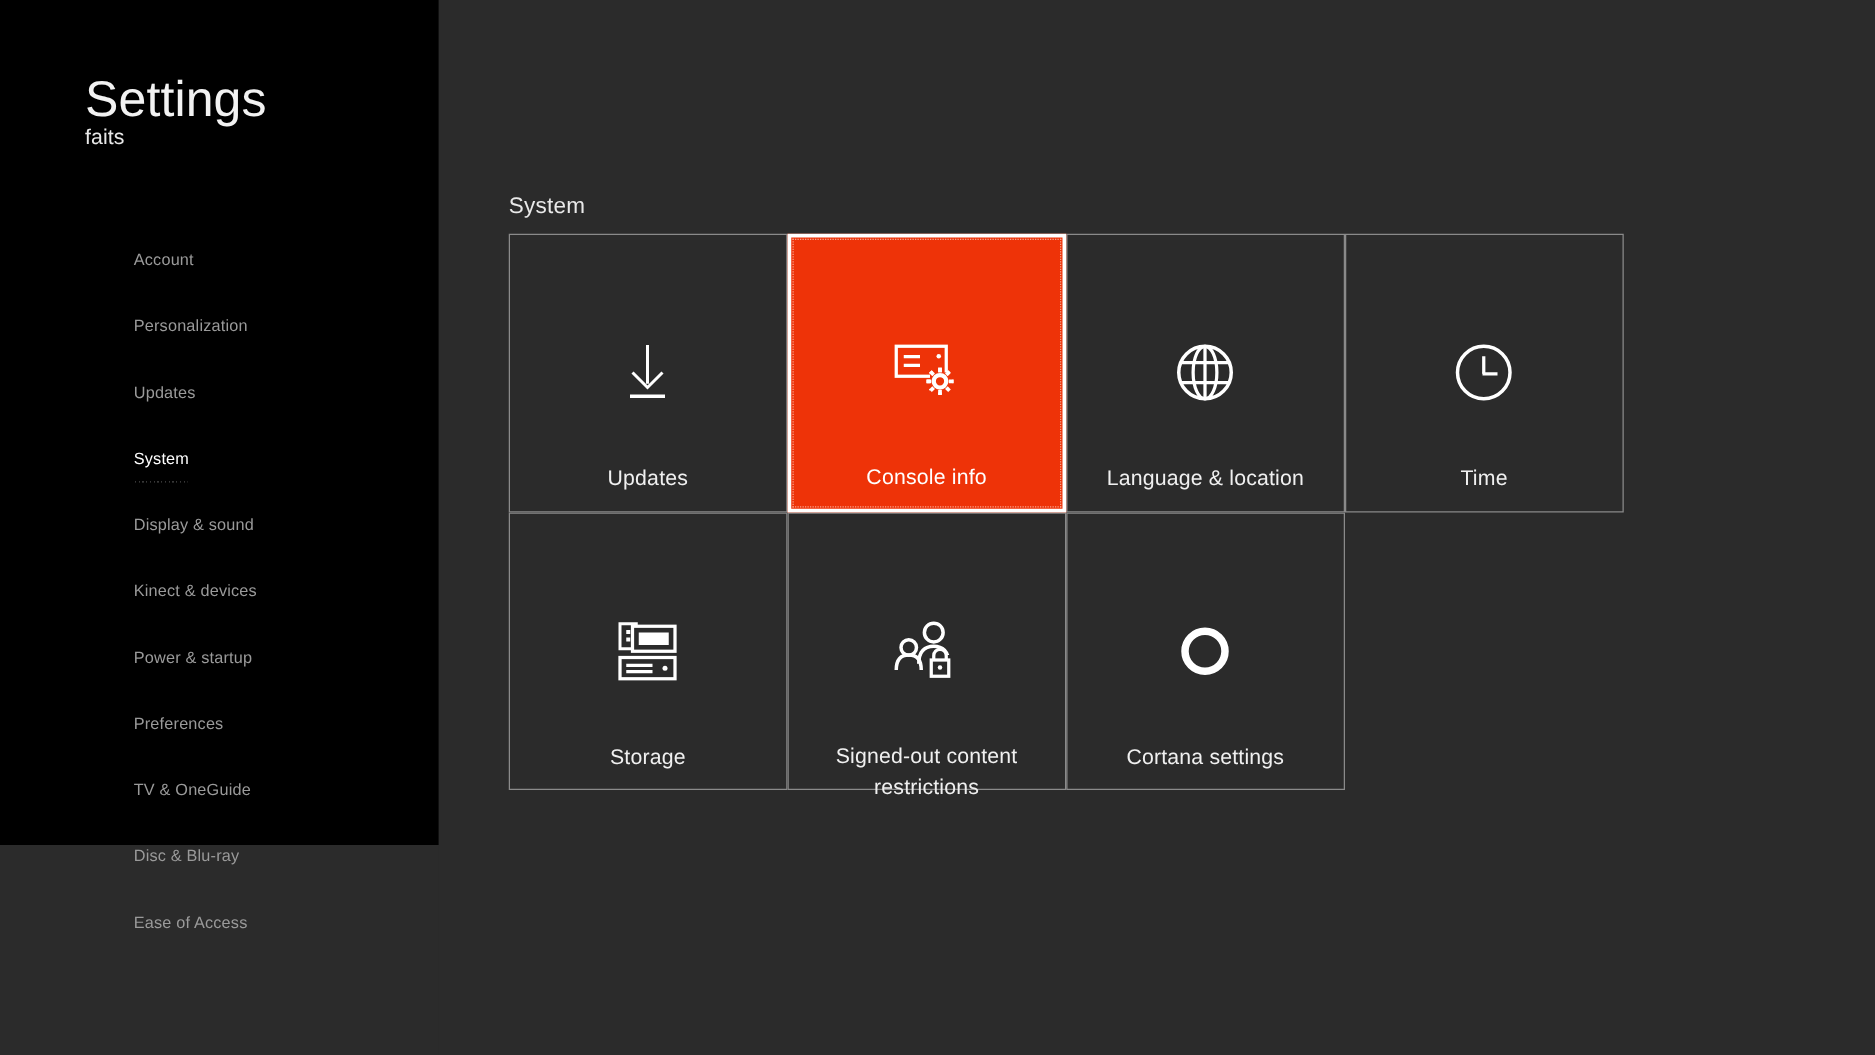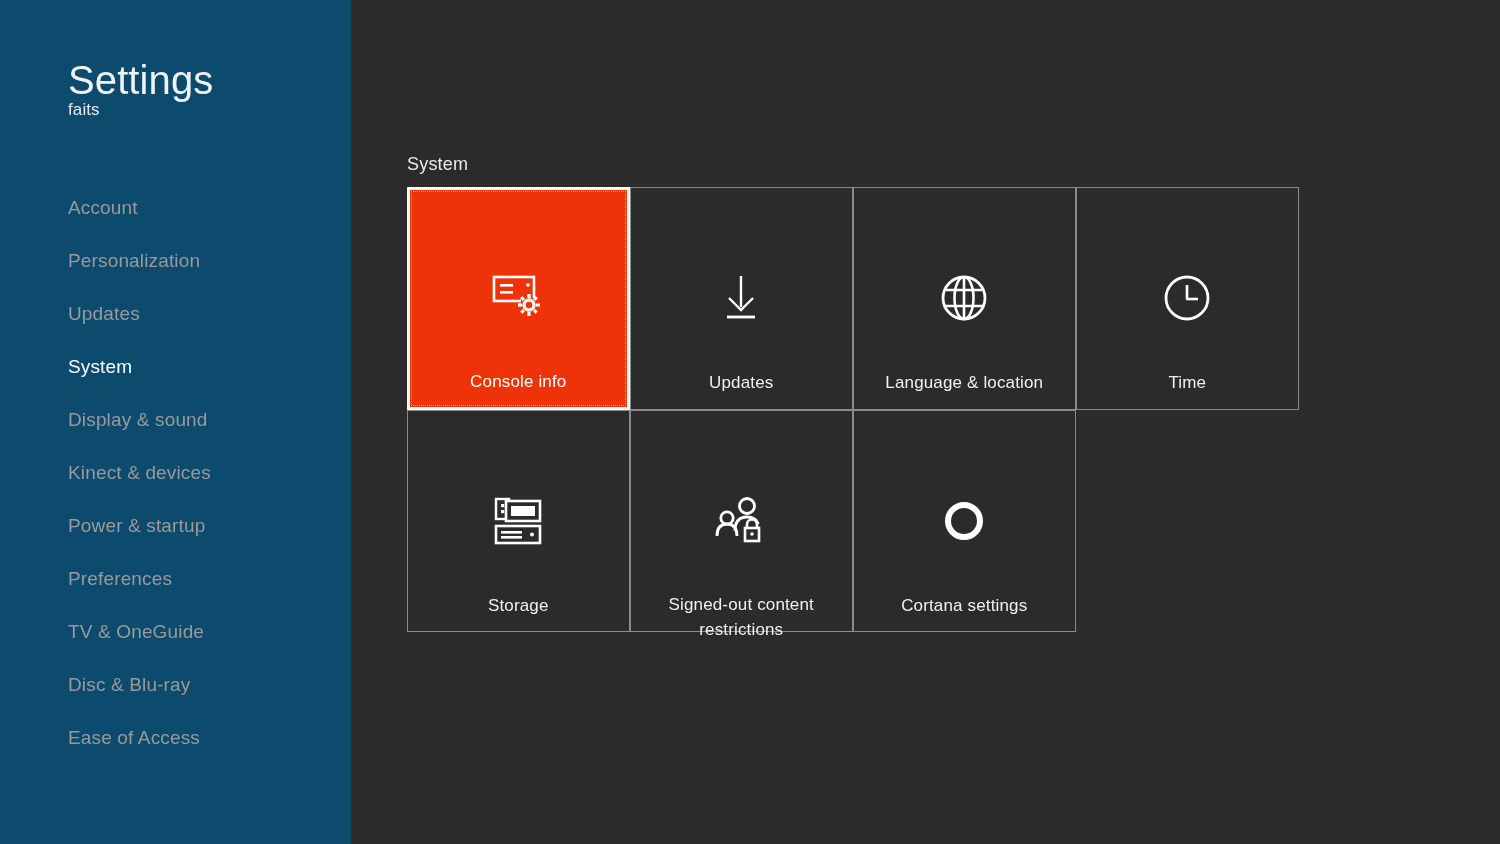--- a/index.html
+++ b/index.html
@@ -6,40 +6,40 @@
   html, body {
     width: 1500px; height: 844px;
     background: #2b2b2b;
     font-family: "Liberation Sans", "DejaVu Sans", sans-serif;
     overflow: hidden;
   }
   #root { position: relative; width: 1500px; height: 844px; display: flex; }
 
   
   .sidebar {
-    width: 351px; height: 844px;
-    background: #0c4a6e;
+    width: 351px; height: 676px;
+    background: #000000;
     flex: 0 0 351px;
     position: relative;
     padding-left: 12px;
   }
   .brand { position: absolute; left: 68px; top: 60px; }
   .brand-title {
     font-size: 40px; font-weight: 300; color: #f2f2f2;
     letter-spacing: 0.1px; line-height: 1;
   }
   .brand-sub {
     font-size: 17px; font-weight: 400; color: #e8e8e8;
     letter-spacing: 0.1px;
   }
   .nav { position: absolute; left: 68px; top: 196px; width: 270px; }
   .nav-item {
-    font-size: 19px; font-weight: 400; color: #9a9a9a;
+    font-size: 13px; font-weight: 400; color: #9a9a9a;
     height: 53px; line-height: 24px; letter-spacing: 0.15px;
-    display: block; position: relative; cursor: pointer;
+    display: block; position: relative; cursor: pointer; margin-left: 39px;
   }
   .nav-item.active { color: #ffffff; }
   .nav-item.active .nav-underline {
     display: block; position: absolute;
     left: 1px; top: 30px; width: 42px; height: 1px;
     background: repeating-linear-gradient(to right,
       #4a4a4a 0px, #4a4a4a 1px, transparent 1px, transparent 3px);
   }
   .nav-underline { display: none; }
 
@@ -150,20 +150,31 @@
         <span>Ease of Access</span>
         
       </div>
     </nav>
   </aside>
 
   <main class="main">
     <div class="section-title">System</div>
 
     <div class="grid">
+
+      <div class="tile">
+        <div class="tile-icon">
+          <svg width="46" height="50" viewBox="0 0 46 50">
+            <line x1="23" y1="3" x2="23" y2="34" stroke="#fff" stroke-width="2.4"></line>
+            <polyline points="11,25 23,37 35,25" fill="none" stroke="#fff" stroke-width="2.4"></polyline>
+            <line x1="9" y1="44" x2="37" y2="44" stroke="#fff" stroke-width="2.8"></line>
+          </svg>
+        </div>
+        <div class="tile-label">Updates</div>
+      </div>
 
       <div class="tile focused">
         <div class="tile-icon">
           <svg width="54" height="48" viewBox="0 0 54 48">
             <rect x="3" y="4" width="40" height="24" fill="none" stroke="#fff" stroke-width="2.6"></rect>
             <rect x="9" y="11" width="13" height="2.6" fill="#fff"></rect>
             <rect x="9" y="18" width="13" height="2.6" fill="#fff"></rect>
             <circle cx="37" cy="12" r="1.8" fill="#fff"></circle>
             <g transform="translate(38,32)">
               <circle cx="0" cy="0" r="5" fill="none" stroke="#fff" stroke-width="3.4"></circle>
@@ -192,31 +203,20 @@
                 <line x1="5.1" y1="-5.1" x2="7.6" y2="-7.6"></line>
               </g>
             </g>
           </svg>
         </div>
         <div class="tile-label">Console info</div>
       </div>
 
       <div class="tile">
         <div class="tile-icon">
-          <svg width="46" height="50" viewBox="0 0 46 50">
-            <line x1="23" y1="3" x2="23" y2="34" stroke="#fff" stroke-width="2.4"></line>
-            <polyline points="11,25 23,37 35,25" fill="none" stroke="#fff" stroke-width="2.4"></polyline>
-            <line x1="9" y1="44" x2="37" y2="44" stroke="#fff" stroke-width="2.8"></line>
-          </svg>
-        </div>
-        <div class="tile-label">Updates</div>
-      </div>
-
-      <div class="tile">
-        <div class="tile-icon">
           <svg width="50" height="50" viewBox="0 0 50 50">
             <circle cx="25" cy="25" r="21" fill="none" stroke="#fff" stroke-width="2.8"></circle>
             <ellipse cx="25" cy="25" rx="9.5" ry="21" fill="none" stroke="#fff" stroke-width="2.6"></ellipse>
             <line x1="25" y1="4" x2="25" y2="46" stroke="#fff" stroke-width="2.6"></line>
             <line x1="5.5" y1="17" x2="44.5" y2="17" stroke="#fff" stroke-width="2.6"></line>
             <line x1="5.5" y1="33" x2="44.5" y2="33" stroke="#fff" stroke-width="2.6"></line>
           </svg>
         </div>
         <div class="tile-label">Language &amp; location</div>
       </div>

